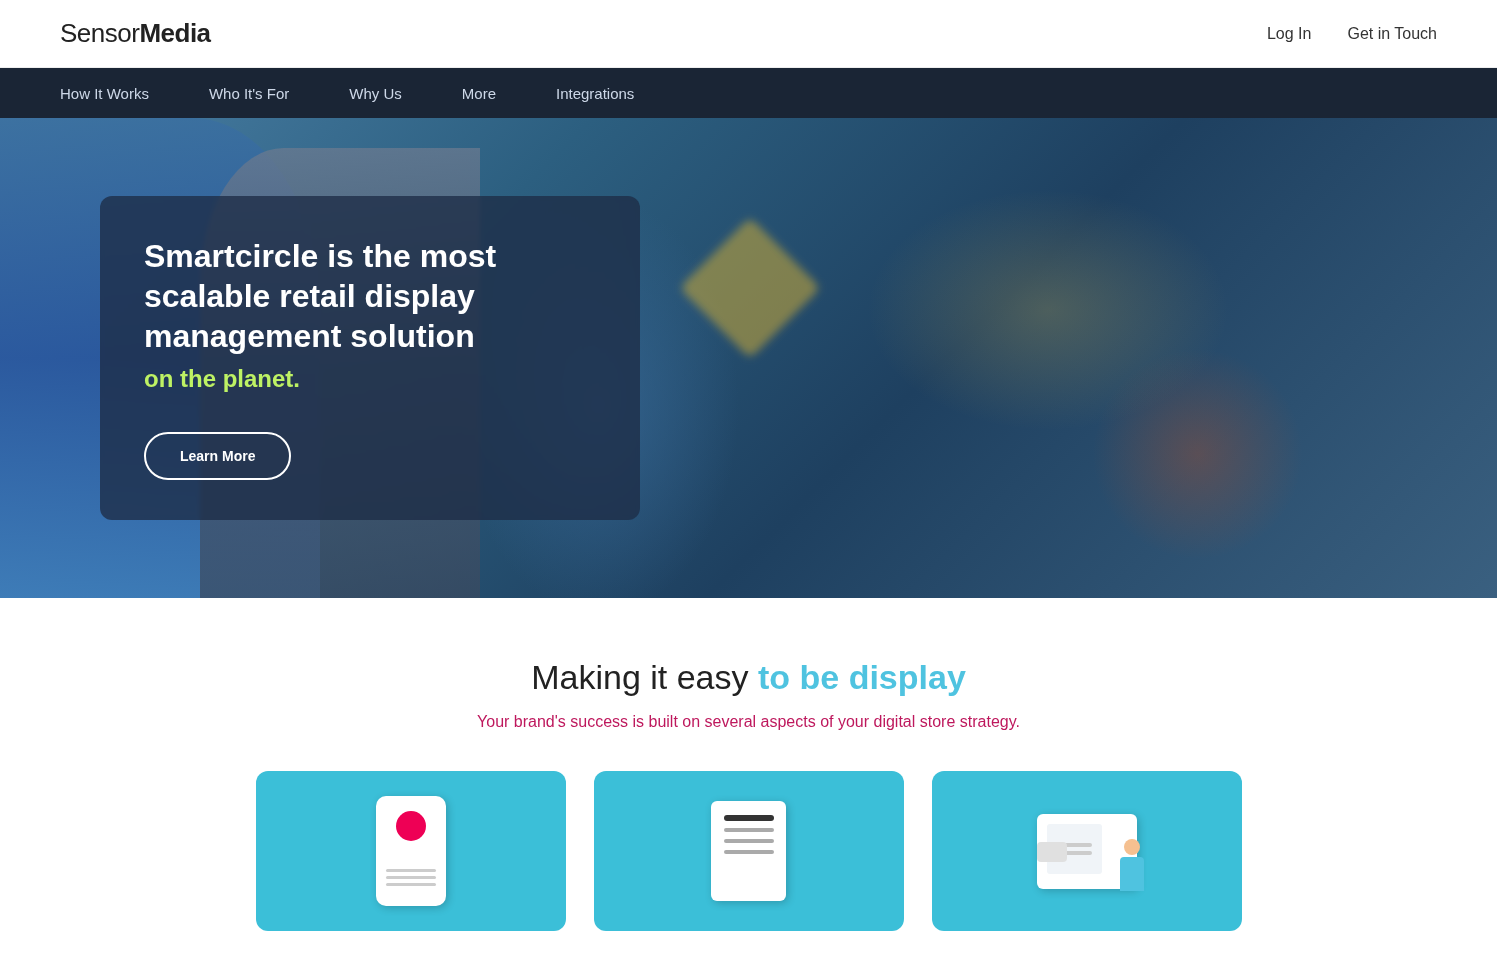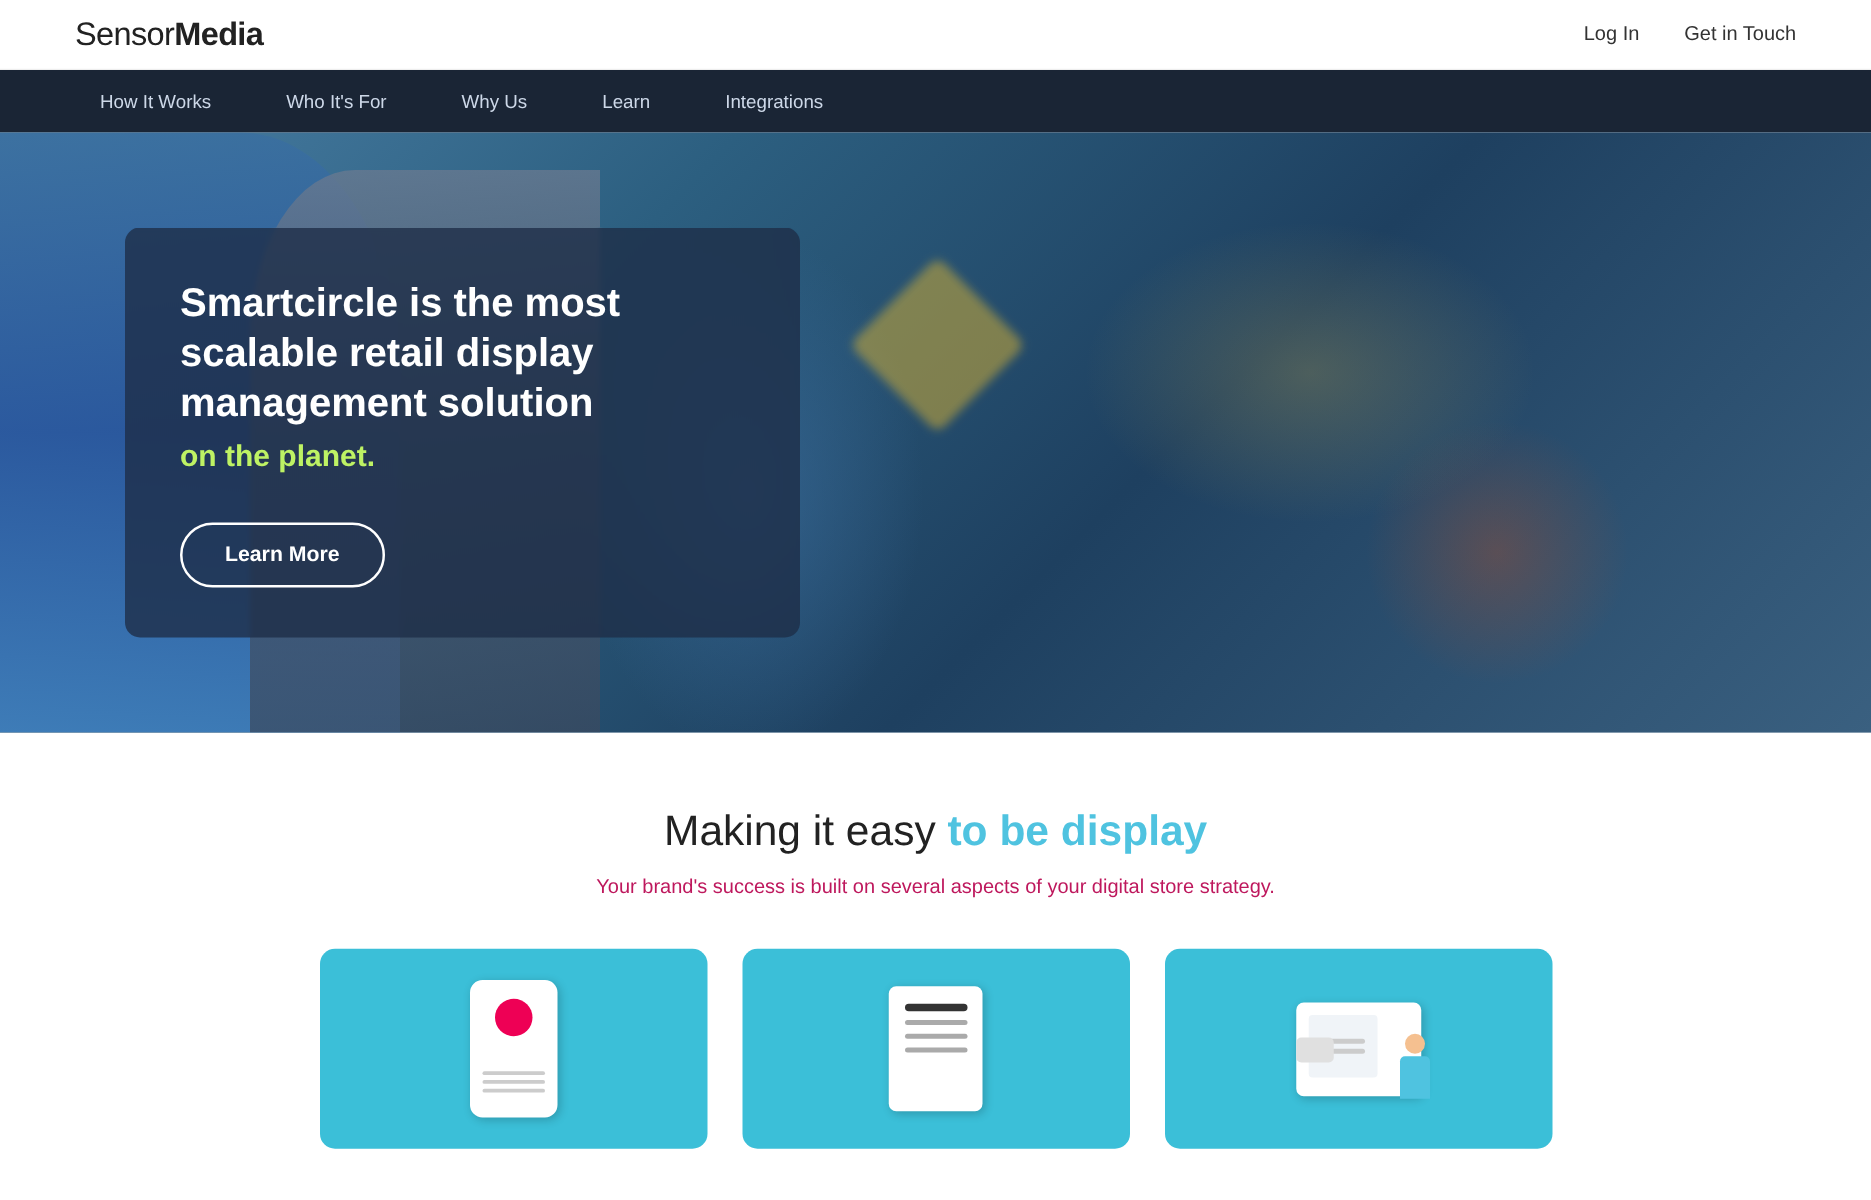--- a/index.html
+++ b/index.html
@@ -4,21 +4,21 @@
   <style>
     * { margin: 0; padding: 0; box-sizing: border-box; }
     body { font-family: 'Helvetica Neue', Arial, sans-serif; background: #fff; }
 
     
     .top-header {
       display: flex;
       align-items: center;
       justify-content: space-between;
       padding: 0 60px;
-      height: 56px;
+      height: 68px;
       background: #fff;
       border-bottom: 1px solid #eee;
     }
     .logo {
       font-size: 26px;
       color: #222;
       letter-spacing: -0.5px;
     }
     .logo span {
       font-weight: 300;
@@ -36,21 +36,21 @@
       color: #333;
       font-size: 16px;
     }
 
     
     .nav-bar {
       background: #1a2535;
       height: 50px;
       display: flex;
       align-items: center;
-      padding: 0 80px;
+      padding: 0 60px;
       gap: 60px;
     }
     .nav-bar a {
       color: #cdd8e8;
       text-decoration: none;
       font-size: 15px;
       font-weight: 400;
     }
 
     
@@ -134,21 +134,21 @@
       font-size: 24px;
       font-weight: 700;
     }
     .hero-btn {
       display: inline-block;
       margin-top: 28px;
       padding: 14px 34px;
       border: 2px solid #fff;
       border-radius: 30px;
       color: #fff;
-      font-size: 17px;
+      font-size: 14px;
       font-weight: 600;
       cursor: pointer;
       background: transparent;
       text-decoration: none;
     }
 
     
     .section-easy {
       background: #fff;
       padding: 60px 20px 40px;
@@ -319,21 +319,21 @@
   <div class="header-actions">
     <a href="#">Log In</a>
     <a href="#">Get in Touch</a>
   </div>
 </header>
 
 <nav class="nav-bar">
   <a href="#">How It Works</a>
   <a href="#">Who It's For</a>
   <a href="#">Why Us</a>
-  <a href="#">Learn</a>
+  <a href="#">More</a>
   <a href="#">Integrations</a>
 </nav>
 
 <section class="hero">
   <div class="hero-bg"></div>
   <div class="person-left"></div>
   <div class="person-right"></div>
   <div class="sign-diamond"></div>
 
   <div class="hero-content">

